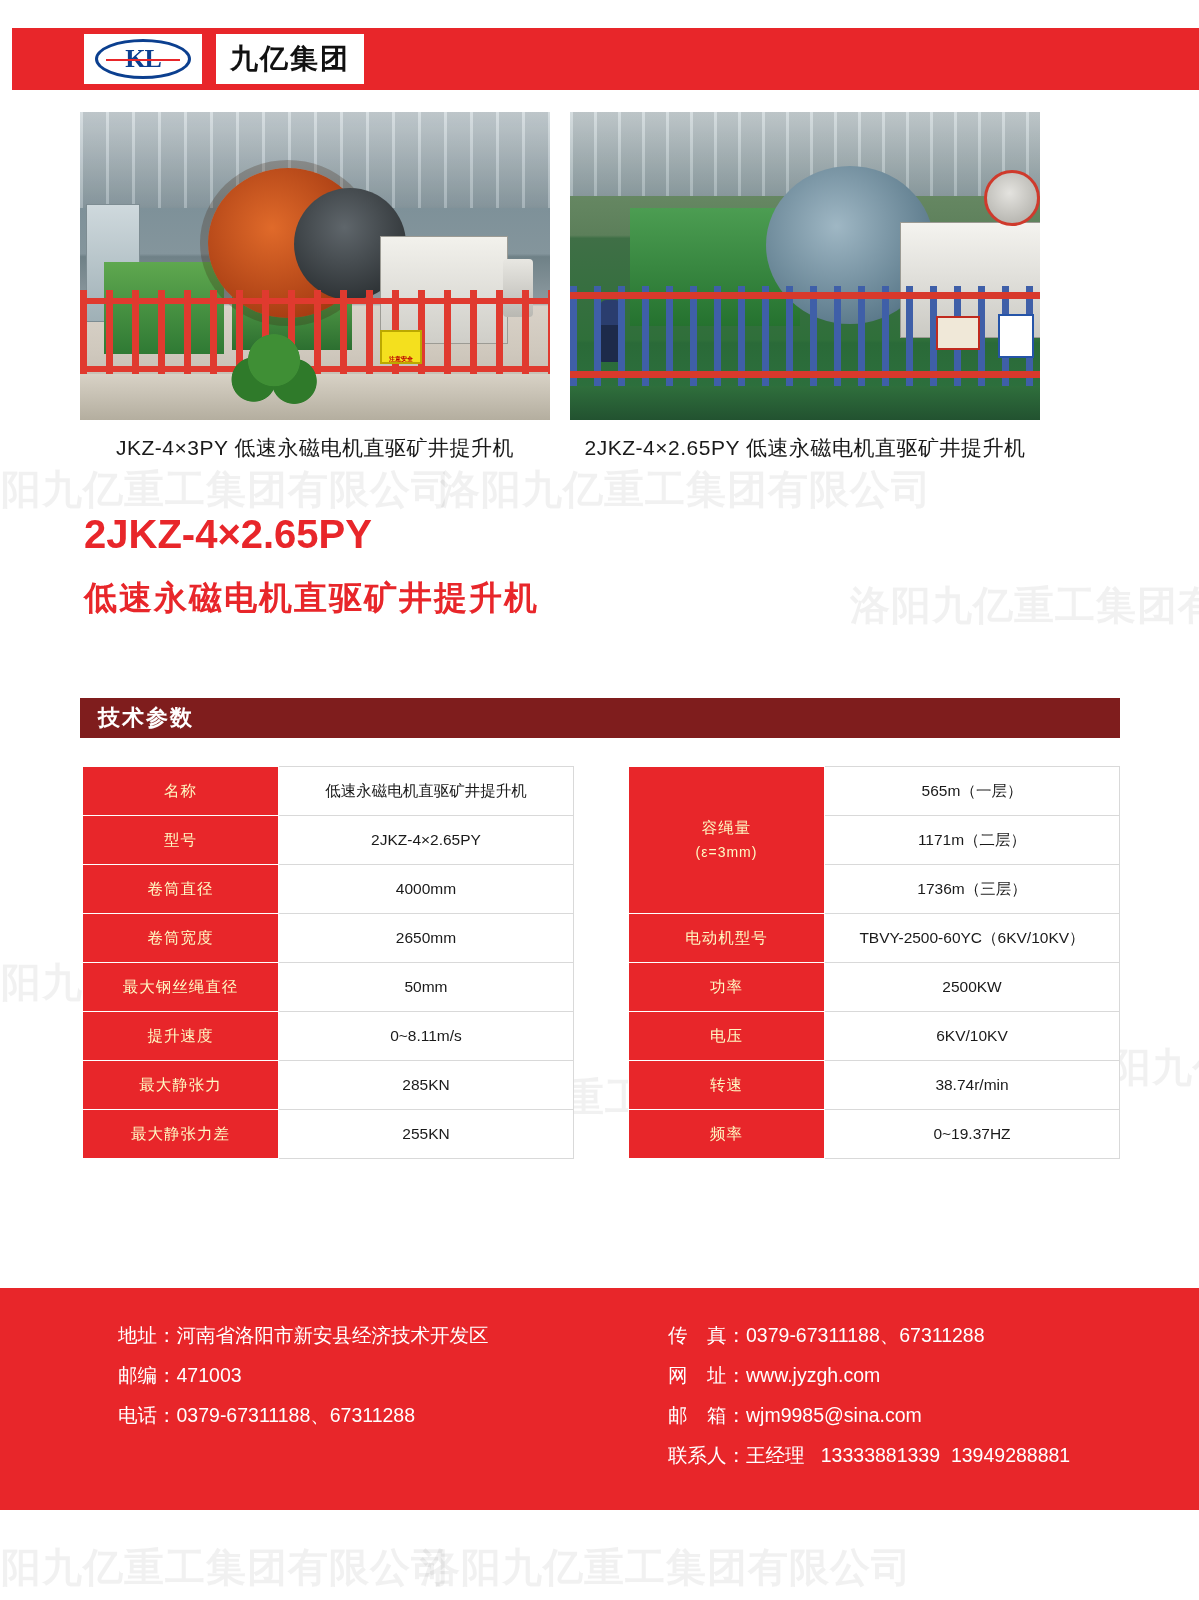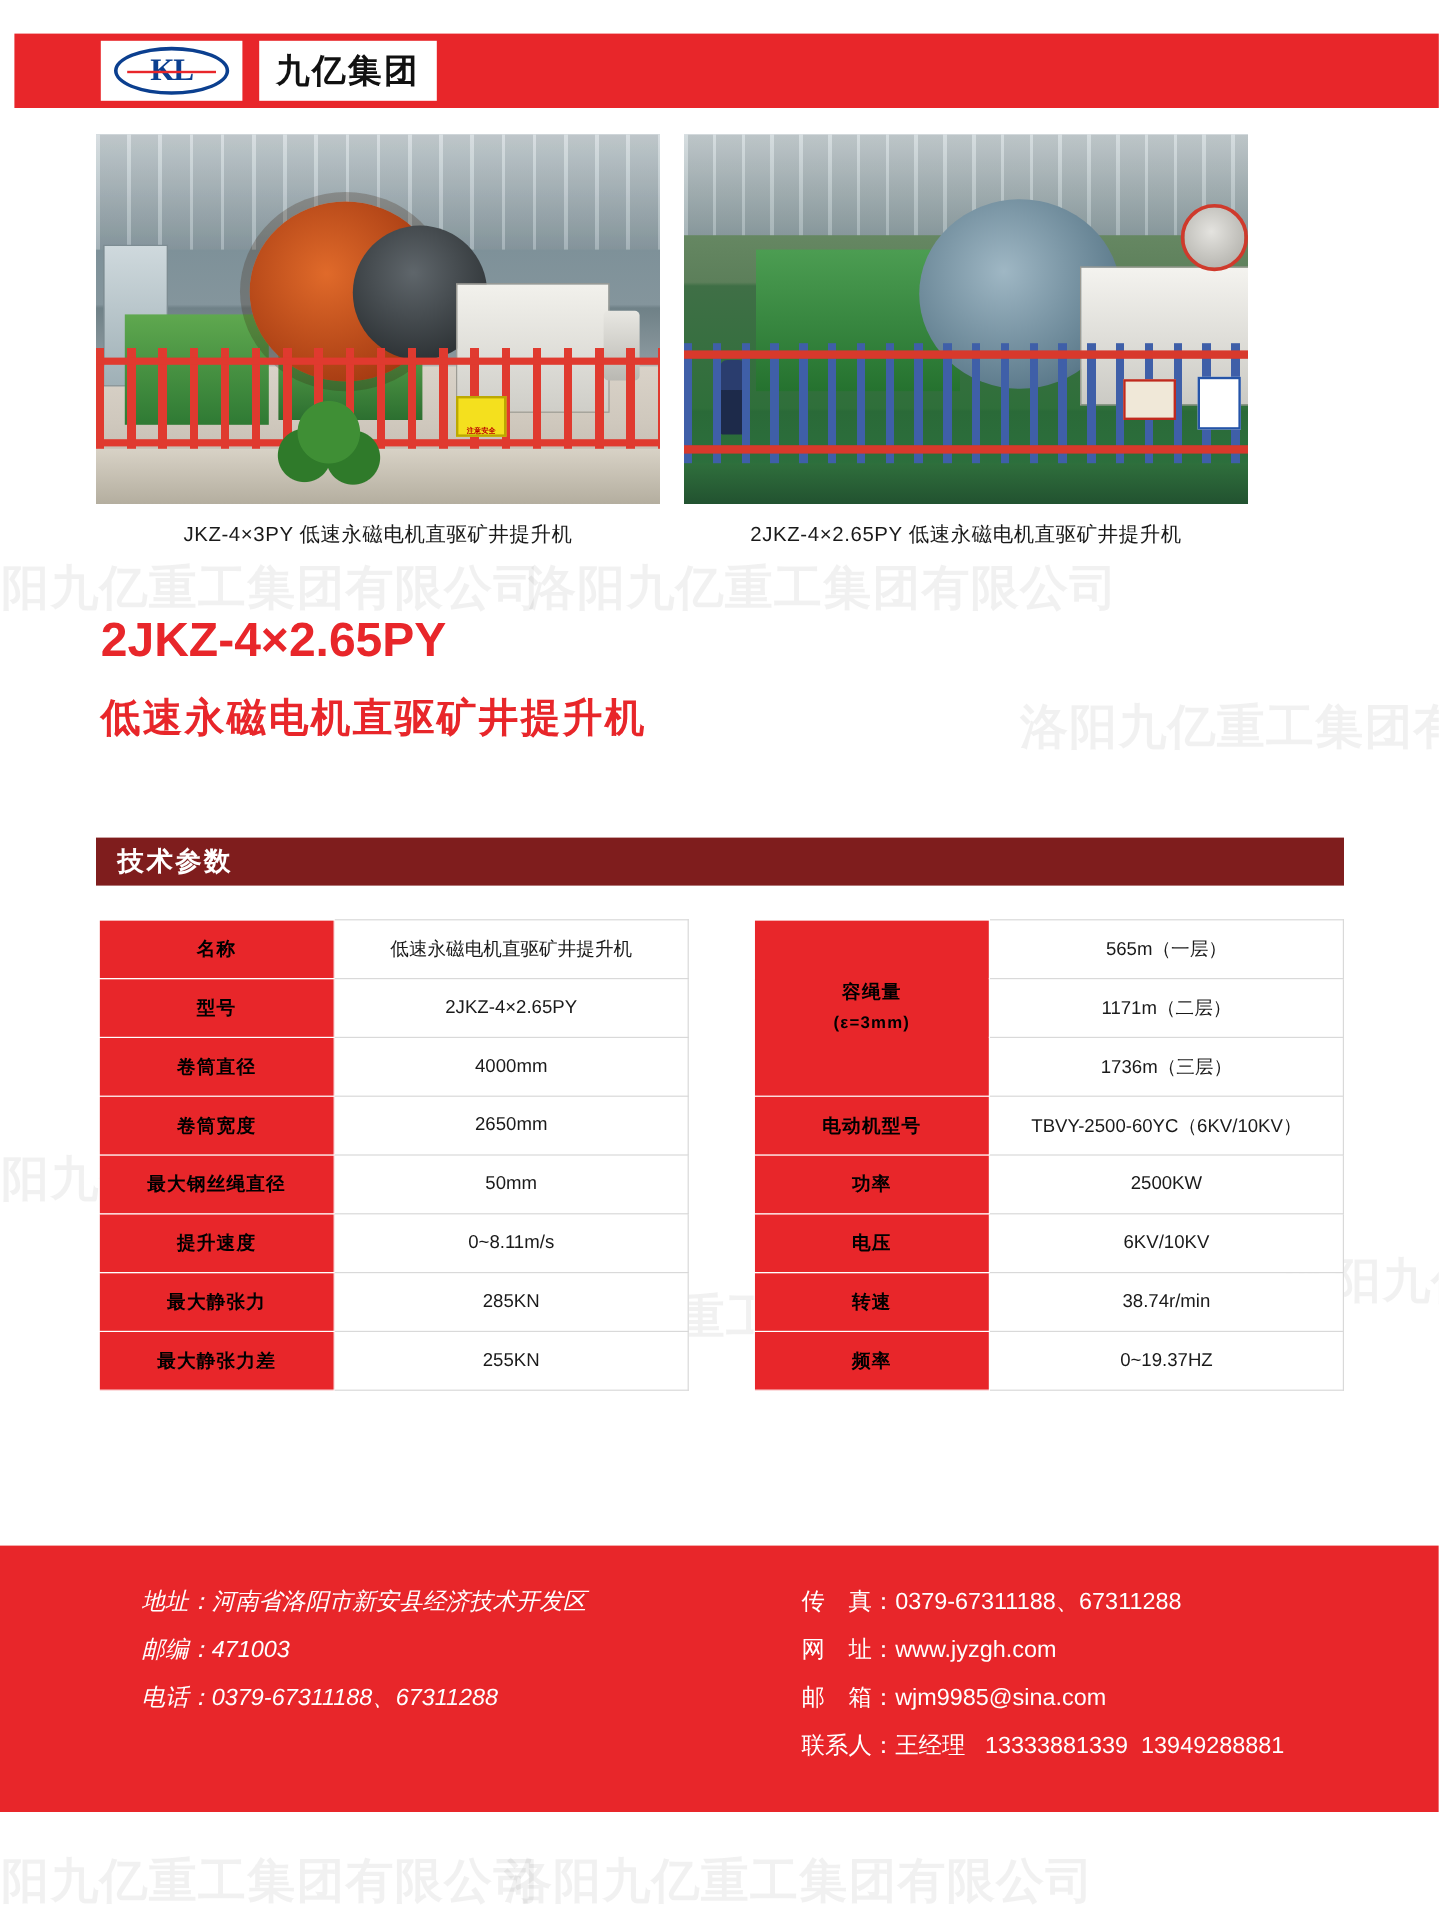--- a/index.html
+++ b/index.html
@@ -234,21 +234,21 @@
   }
   .ph2 .worker {
     position: absolute; left: 30px; bottom: 58px; width: 22px; height: 62px;
     background: linear-gradient(180deg,#2a3d6e 0 40%, #1d2a4a 41%);
     border-radius: 6px 6px 2px 2px;
   }
 
   .caption {
     margin-top: 14px;
     text-align: center;
-    font-size: 17px;
+    font-size: 21px;
     color: #1a1a1a;
     letter-spacing: .5px;
   }
 
   
   .title-main {
     position: absolute;
     left: 84px; top: 512px;
     font-size: 40px;
     font-weight: 700;
@@ -297,22 +297,22 @@
   table.spec td {
     height: 49px;
     font-size: 15.5px;
     color: #1a1a1a;
     text-align: center;
     vertical-align: middle;
     border: 1px solid #ffffff;
   }
   table.spec td.k {
     background: #e8262a;
-    color: #000000;
-    font-weight: 700;
+    color: #fef9c3;
+    font-weight: 400;
     width: 196px;
     border: 1px solid #ffffff;
     letter-spacing: 1px;
   }
   table.spec td.v {
     background: #ffffff;
     border: 1px solid #d9d9d9;
   }
   table.spec td.k.tall { line-height: 1.6; }
   .eps { font-size: 14px; }
@@ -326,21 +326,21 @@
     color: #ffffff;
   }
   .footer .cols {
     position: absolute;
     left: 118px; top: 28px;
     width: 980px;
     display: flex;
     gap: 80px;
   }
   .footer .col { font-size: 19.5px; line-height: 2.05; }
-  .footer .col.left { width: 470px; font-style: italic; }
+  .footer .col.left { width: 470px; }
   .footer .row { white-space: nowrap; }
   .footer .lbl { display: inline-block; }
   .footer .indent { padding-left: 70px; }
 </style>
 </head>
 <body>
 
 <div class="page">
 
   <div class="wm w1">洛阳九亿重工集团有限公司</div>

